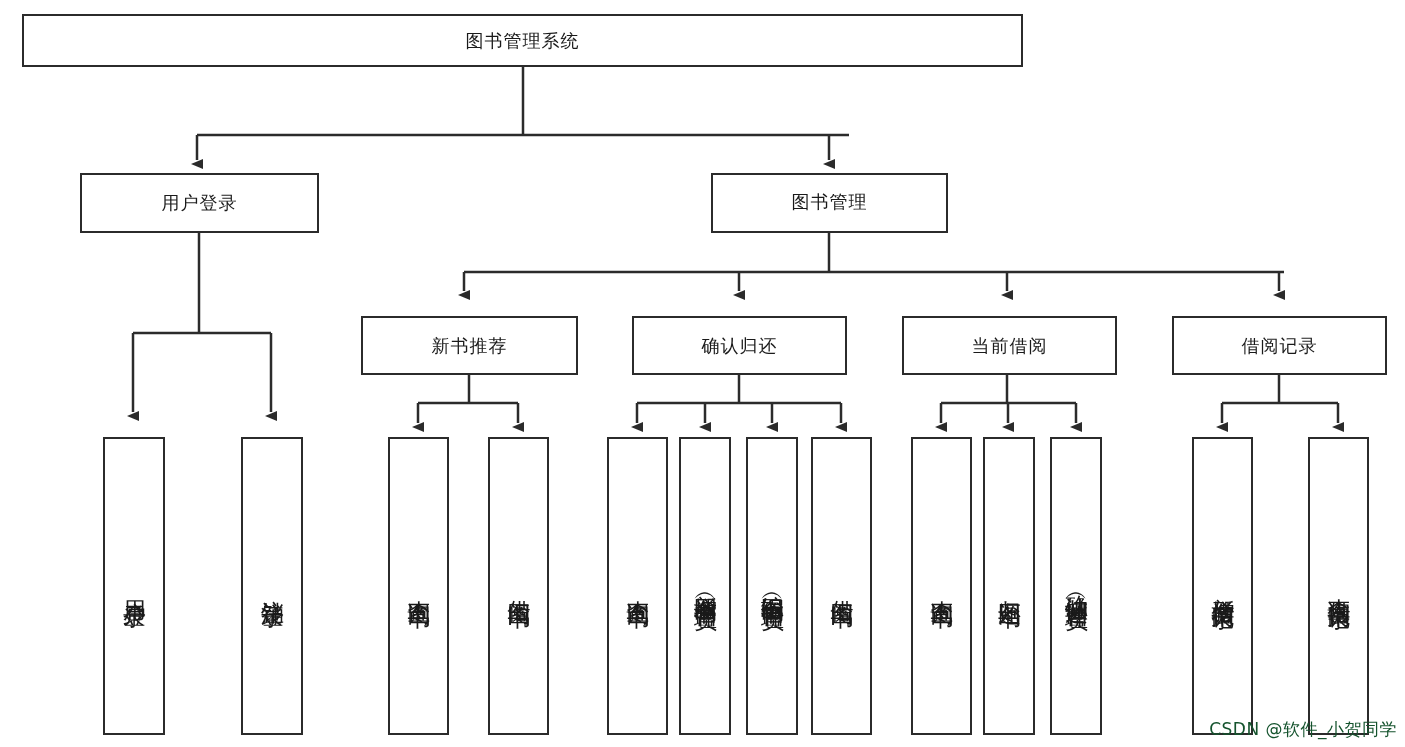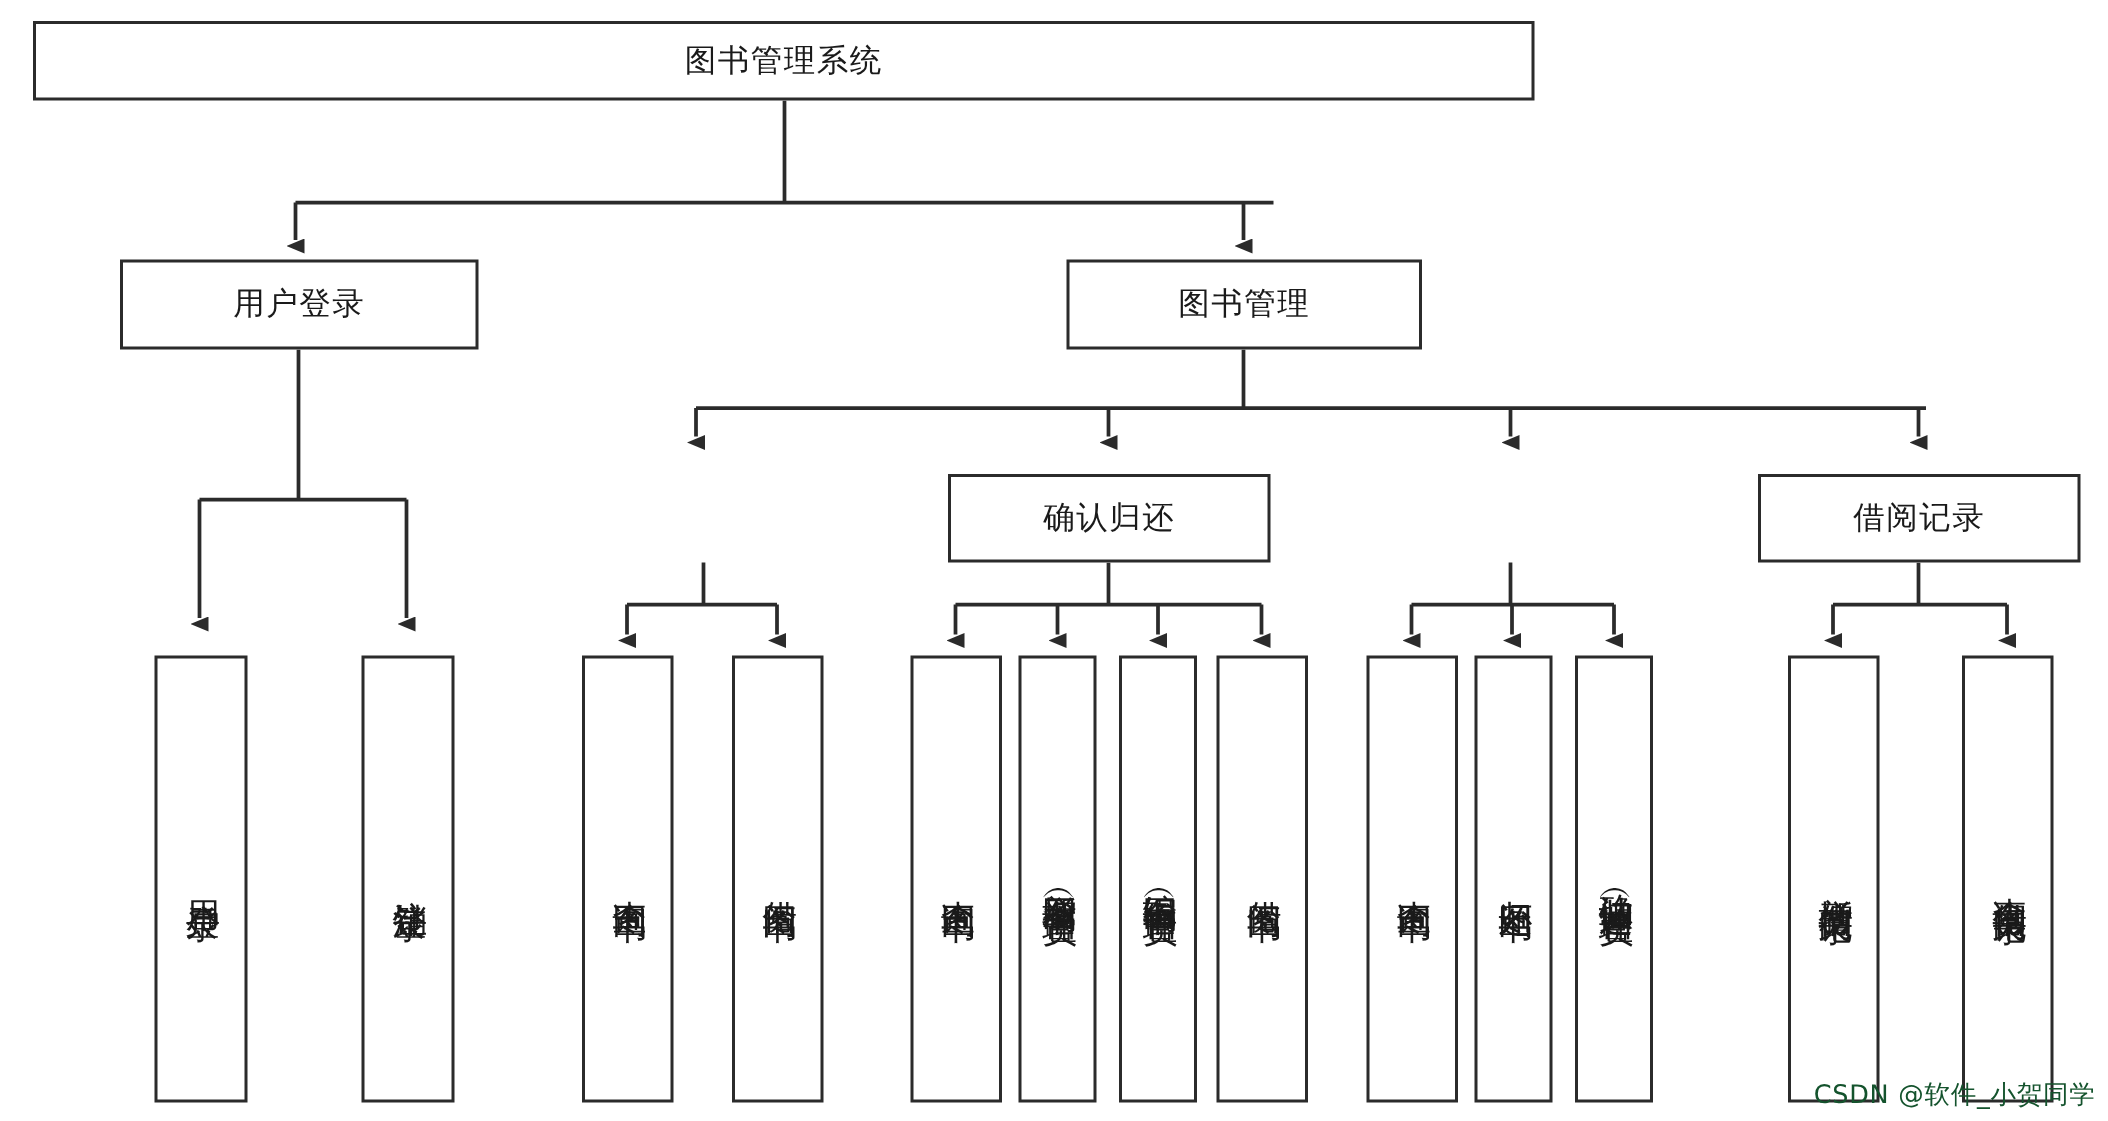--- a/index.html
+++ b/index.html
@@ -21,21 +21,21 @@
     position: absolute;
     box-sizing: border-box;
     border: 2.5px solid #2b2b2b;
     background: #ffffff;
     display: flex;
     align-items: center;
     justify-content: center;
     color: #1a1a1a;
   }
   .node.horiz {
-    font-size: 21px;
+    font-size: 18px;
     letter-spacing: 1px;
     line-height: 1.1;
   }
   .node.vert {
     writing-mode: vertical-rl;
     text-orientation: upright;
     font-size: 23px;
     line-height: 1.12;
     letter-spacing: 2px;
     padding: 6px 0;
@@ -123,22 +123,28 @@
     <span class="label">图书管理系统</span>
   </div>
 
   <div class="node horiz" style="left:80px; top:173px; width:239px; height:60px;">
     <span class="label">用户登录</span>
   </div>
   <div class="node horiz" style="left:711px; top:173px; width:237px; height:60px;font-family:Liberation Serif, serif;">
     <span class="label">图书管理</span>
   </div>
 
+  <div class="node horiz" style="left:361px; top:316px; width:217px; height:59px;">
+    <span class="label">新书推荐</span>
+  </div>
   <div class="node horiz" style="left:632px; top:316px; width:215px; height:59px;">
     <span class="label">确认归还</span>
+  </div>
+  <div class="node horiz" style="left:902px; top:316px; width:215px; height:59px;">
+    <span class="label">当前借阅</span>
   </div>
   <div class="node horiz" style="left:1172px; top:316px; width:215px; height:59px;">
     <span class="label">借阅记录</span>
   </div>
 
   <div class="node vert" style="left:103px; top:437px; width:62px; height:298px;">
     <span class="label">用户登录</span>
   </div>
   <div class="node vert" style="left:241px; top:437px; width:62px; height:298px;">
     <span class="label">注销登录</span>

